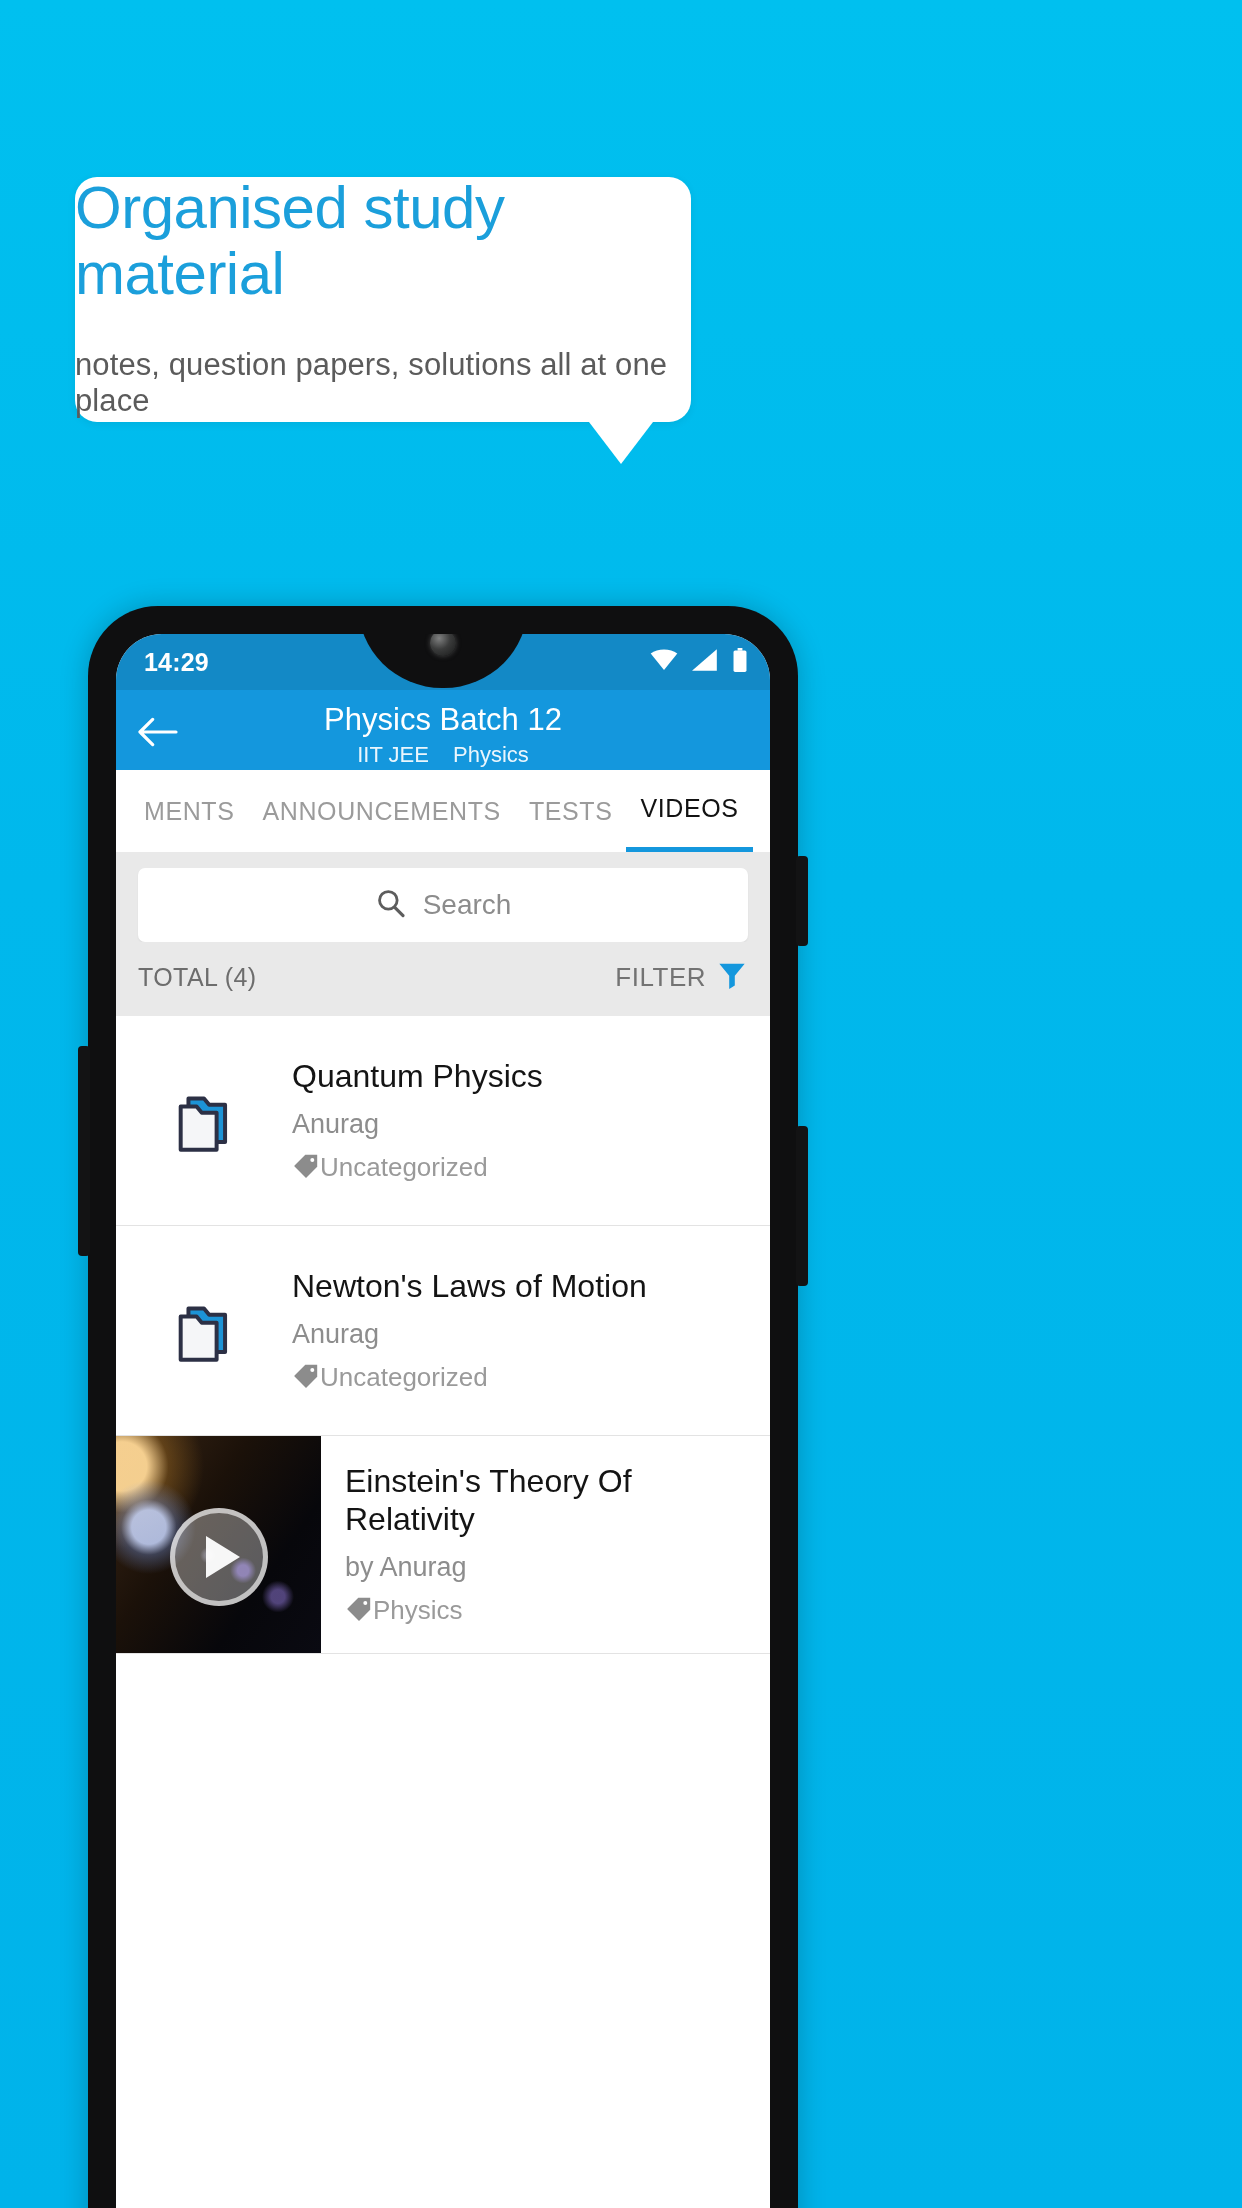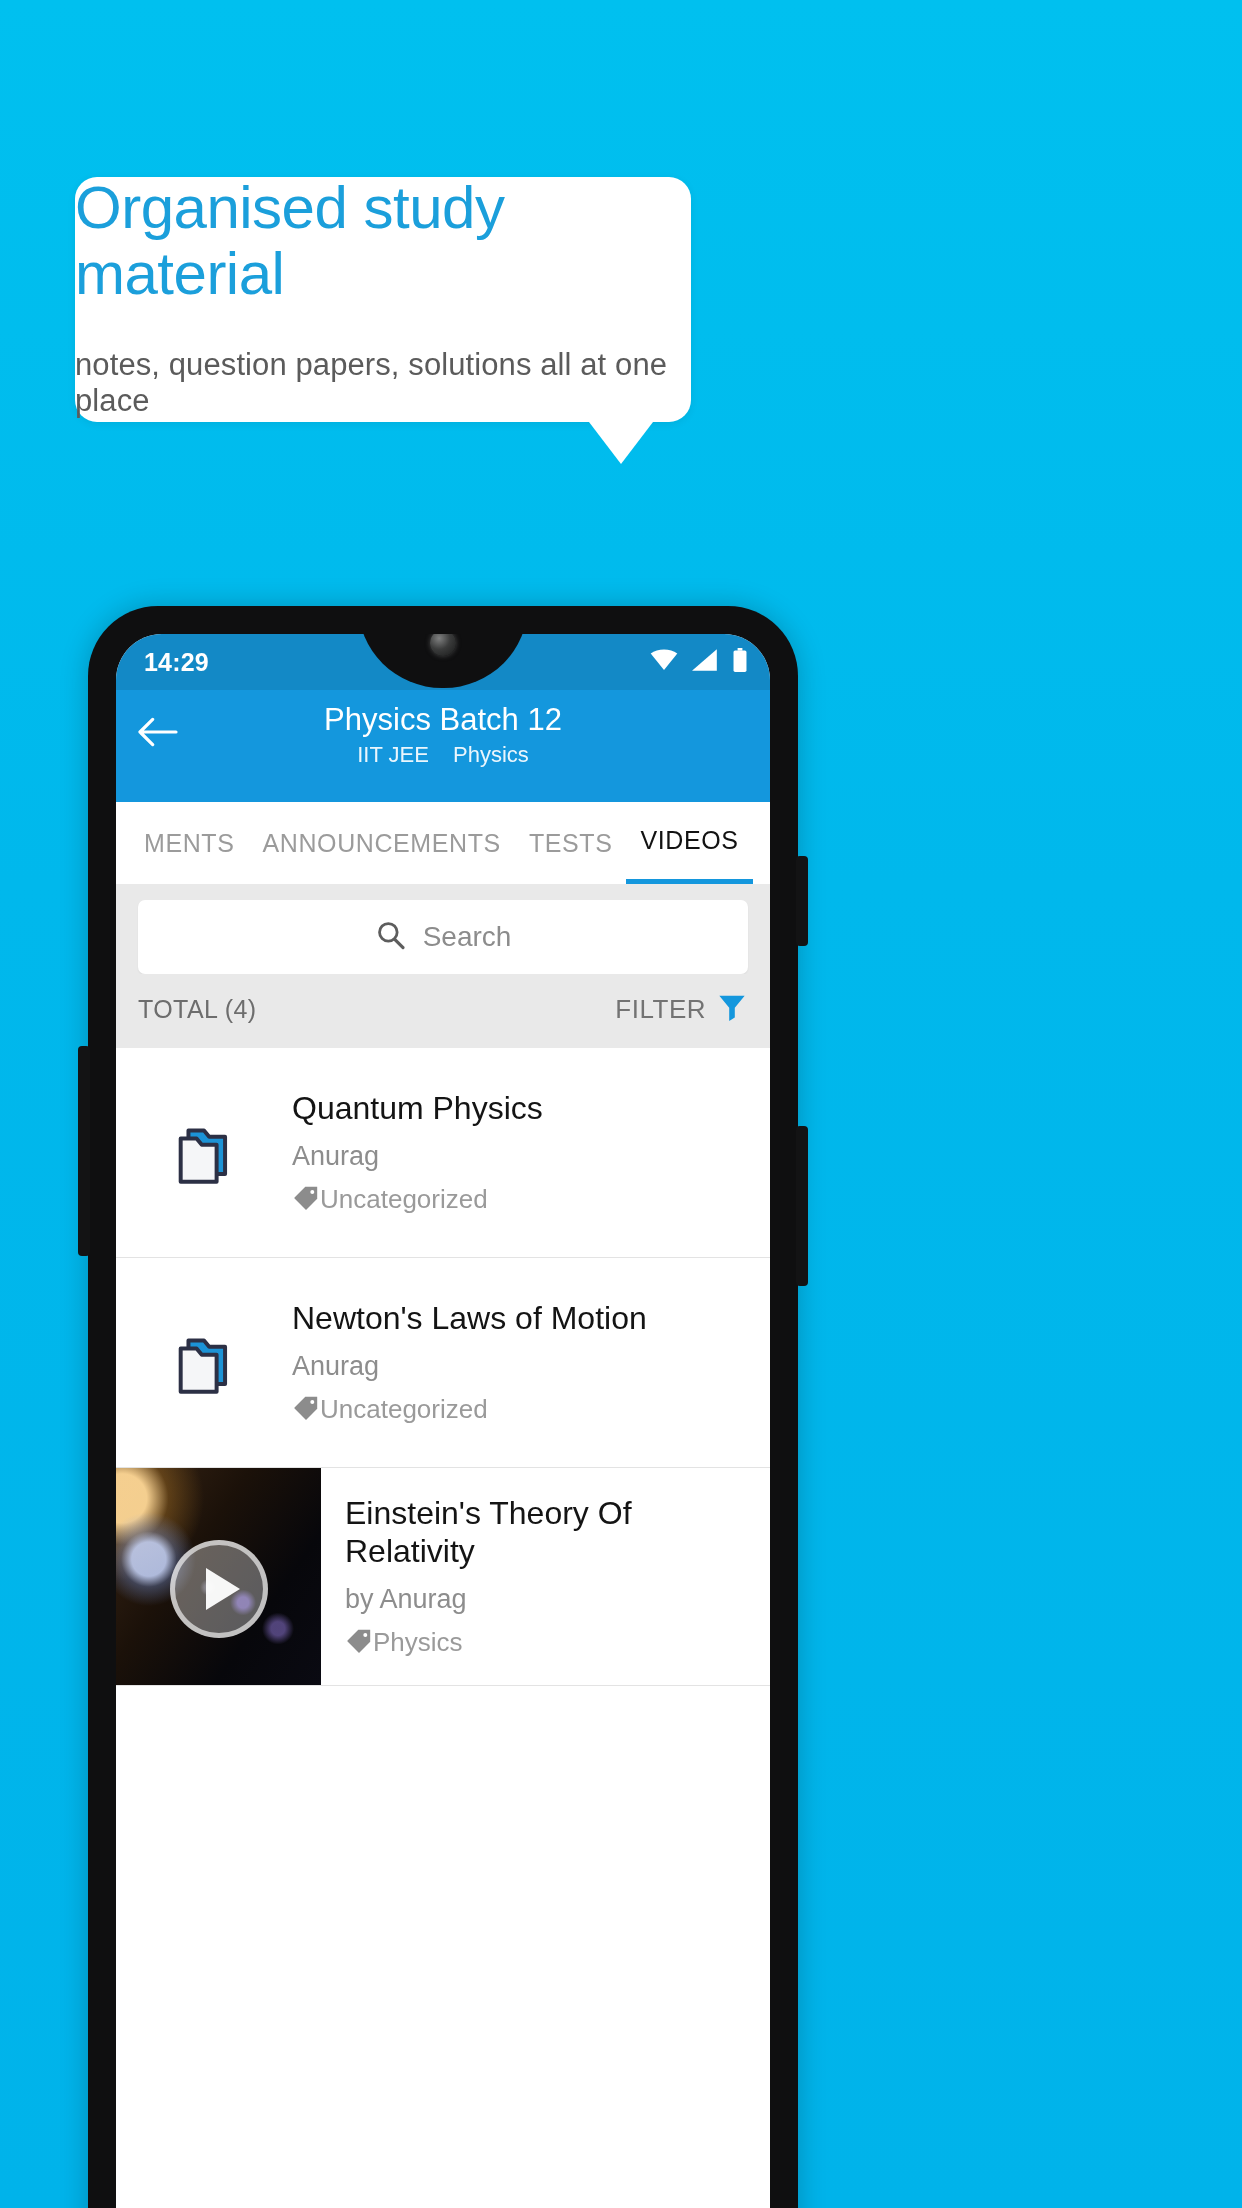--- a/index.html
+++ b/index.html
@@ -122,21 +122,21 @@
     top:26px;
     width:26px; height:26px;
     border-radius:50%;
     background:radial-gradient(circle at 35% 32%, #7f8080 0%, #3b3c3c 45%, #171818 100%);
     box-shadow:0 0 5px rgba(120,120,120,0.5);
   }
 
   
   .appbar {
     background:#1497dd;
-    height:112px;
+    height:80px;
     display:flex;
     align-items:flex-start;
     position:relative;
     padding-top:10px;
   }
   .back-arrow {
     position:absolute;
     left:20px; top:22px;
     width:44px; height:44px;
     display:flex; align-items:center; justify-content:center;

